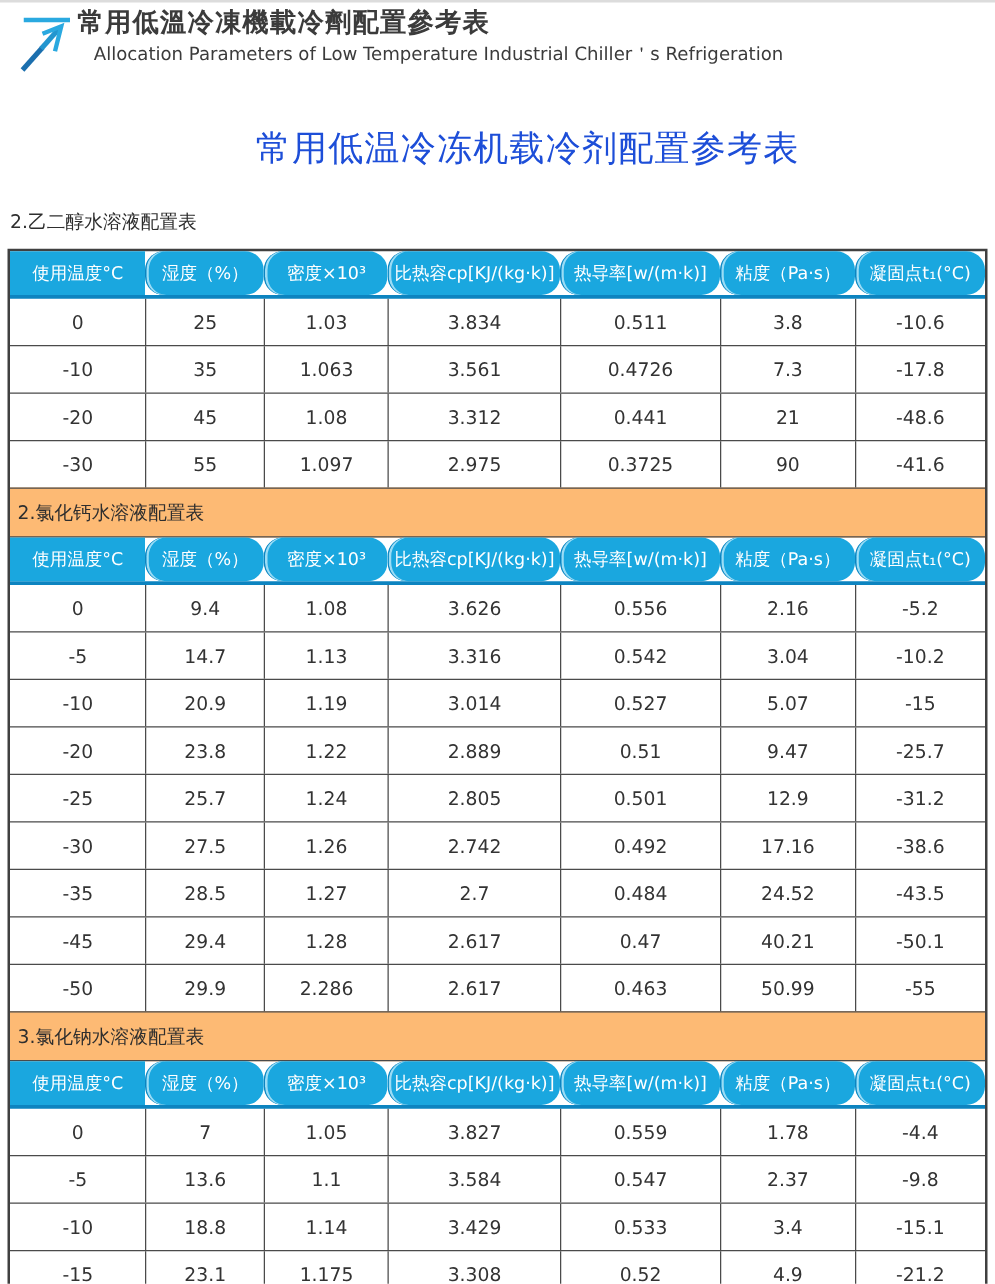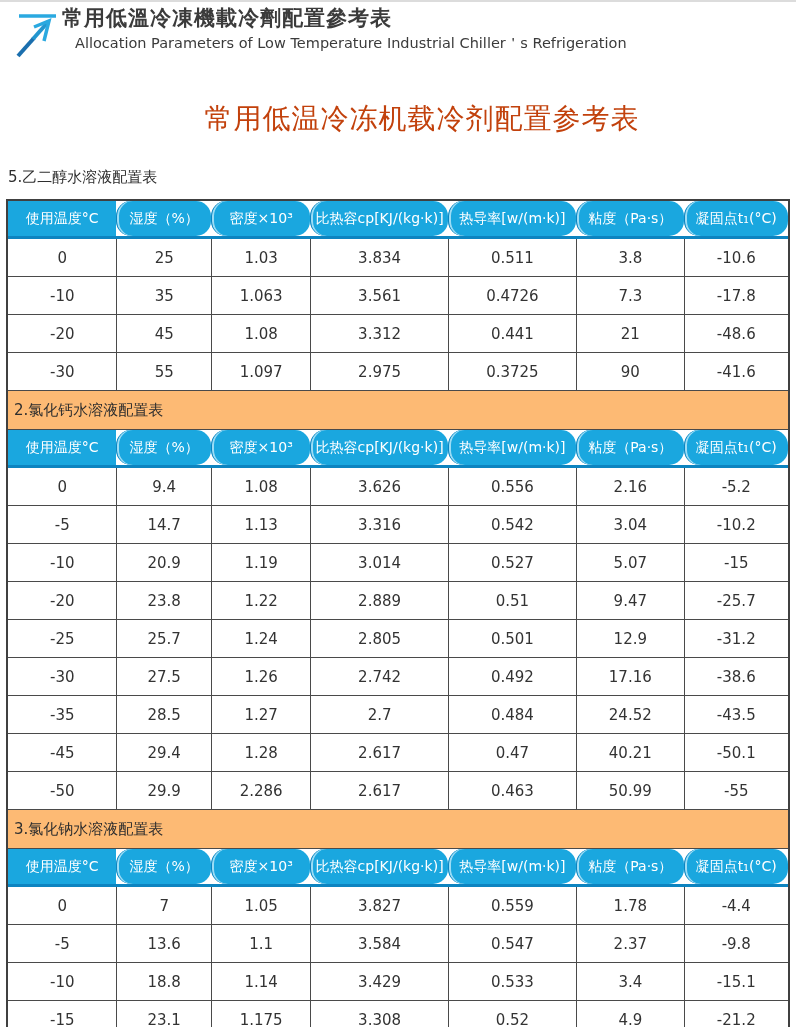--- a/index.html
+++ b/index.html
@@ -20,21 +20,21 @@
     white-space:nowrap;
   }
   .banner-sub {
     position:absolute; left:45px; top:26px;
     font-size:14.5px; color:#3b3b3b; white-space:nowrap;margin-left:30px;
   }
 
   
   .main-title {
     margin:34px 0 0; text-align:center;
-    font-size:28px; font-weight:500; color:#c2410c; letter-spacing:1px;padding-left:48px;
+    font-size:28px; font-weight:500; color:#1d4ed8; letter-spacing:1px;padding-left:48px;
   }
   .section-label-1 {
     margin:30px 0 12px; padding-left:8px;
     font-size:15px; color:#2e2e2e;
   }
 
   
   .block { margin:0 6px; border:2px solid var(--outer-border,#404040); }
   .row { display:grid; grid-template-columns:109fr 95fr 100fr 138fr 129fr 108fr 105fr; }
   .cell {
@@ -71,21 +71,21 @@
     <line x1="8" y1="46" x2="24" y2="28" stroke="#1b6fae" stroke-width="4"></line>
     <line x1="23" y1="29" x2="38" y2="12" stroke="#2396cf" stroke-width="4"></line>
     <path d="M24 17 L39 11 L34 31" fill="none" stroke="#2aa9e0" stroke-width="3.5"></path>
   </svg>
   <h1 class="banner-title">常用低溫冷凍機載冷劑配置參考表</h1>
   <div class="banner-sub">Allocation Parameters of Low Temperature Industrial Chiller＇s Refrigeration</div>
 </header>
 
 <h2 class="main-title">常用低温冷冻机载冷剂配置参考表</h2>
 
-<div class="section-label-1">5.乙二醇水溶液配置表</div>
+<div class="section-label-1">2.乙二醇水溶液配置表</div>
 
 <div class="block" id="table-block">
     <div class="row hrow">
       <div class="cell">使用温度°C</div>
       <div class="cell">湿度（%）</div>
       <div class="cell">密度×10³</div>
       <div class="cell">比热容cp[KJ/(kg·k)]</div>
       <div class="cell">热导率[w/(m·k)]</div>
       <div class="cell">粘度（Pa·s）</div>
       <div class="cell">凝固点t₁(°C)</div>

